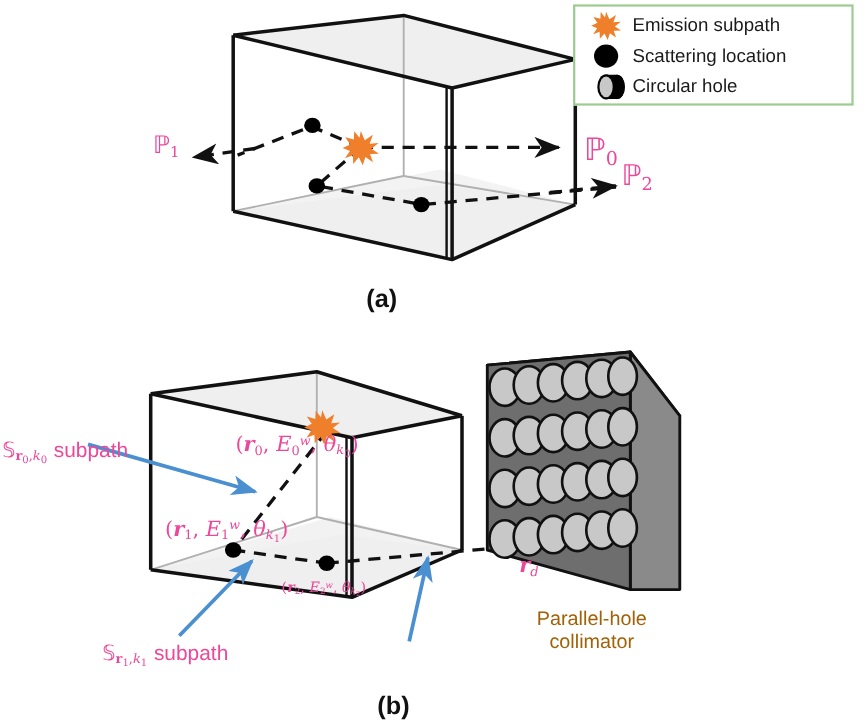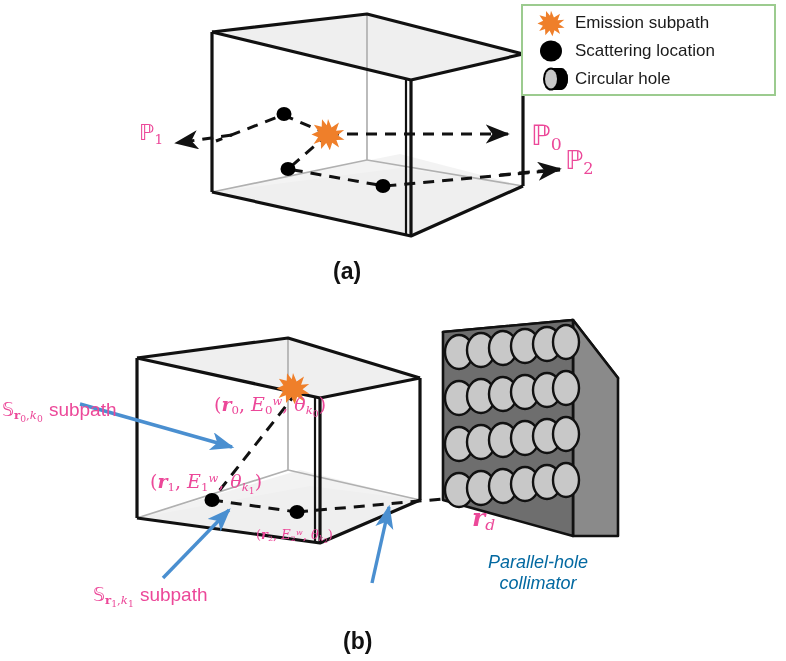--- a/index.html
+++ b/index.html
@@ -63,22 +63,21 @@
     font-size: 0.60em;
     vertical-align: 0.50em;
     line-height: 0;
   }
   sub sub { font-size: 0.78em; }
   .plainlbl {
     position: absolute;
     font-family: "Liberation Sans", sans-serif;
     white-space: nowrap;
     line-height: 1.16;
-    color: #0369a1;
-    font-style: italic;
+    color: #a16207;
   }
   .panel-tag {
     position: absolute;
     font-family: "Liberation Sans", sans-serif;
     font-weight: bold;
     font-size: 23px;
     color: #111111;
   }
   
   #legend-box {
@@ -334,21 +333,21 @@
     <span class="bb">𝕊</span><sub><span class="upb">r</span><sub>0</sub>,<span class="var">k</span><sub>0</sub></sub>
     <span style="font-family:'Liberation Sans',sans-serif; font-style:normal; font-size:19px;">subpath</span>
   </div>
 
   <div class="mathlbl" style="left:78px; top:585px; font-size:19px;margin-left:15px;">
     <span class="bb">𝕊</span><sub><span class="upb">r</span><sub>1</sub>,<span class="var">k</span><sub>1</sub></sub>
     <span style="font-family:'Liberation Sans',sans-serif; font-style:normal; font-size:19px;">subpath</span>
   </div>
 
 
-  <div class="mathlbl" style="left:472px; top:505px; font-size:25px;">
+  <div class="mathlbl" style="left:472px; top:505px; font-size:19px;">
     <span class="bvar">r</span><sub><span class="var">d</span></sub>
   </div>
 
   <div class="plainlbl" style="left:453px; top:552px; font-size:18px; text-align:center; width:170px;">
     <div>Parallel-hole</div>
     <div>collimator</div>
   </div>
 
   <div class="panel-tag" style="left:343px; top:628px;">(b)</div>
 

